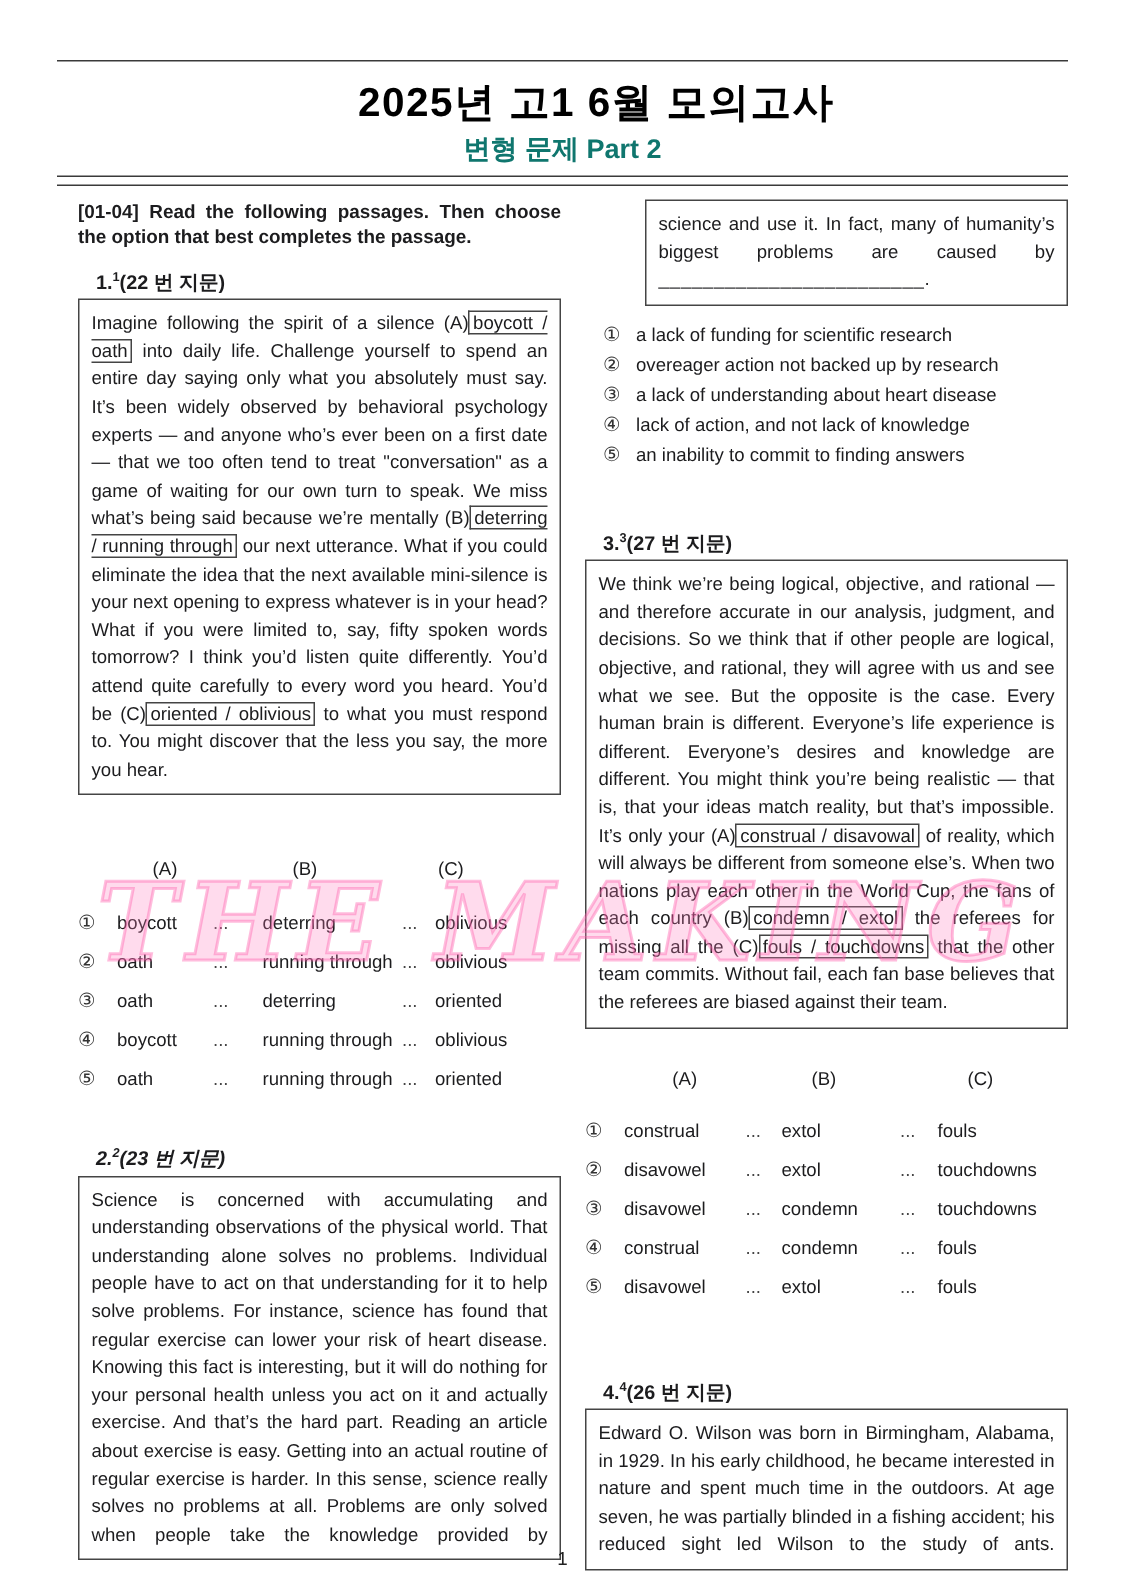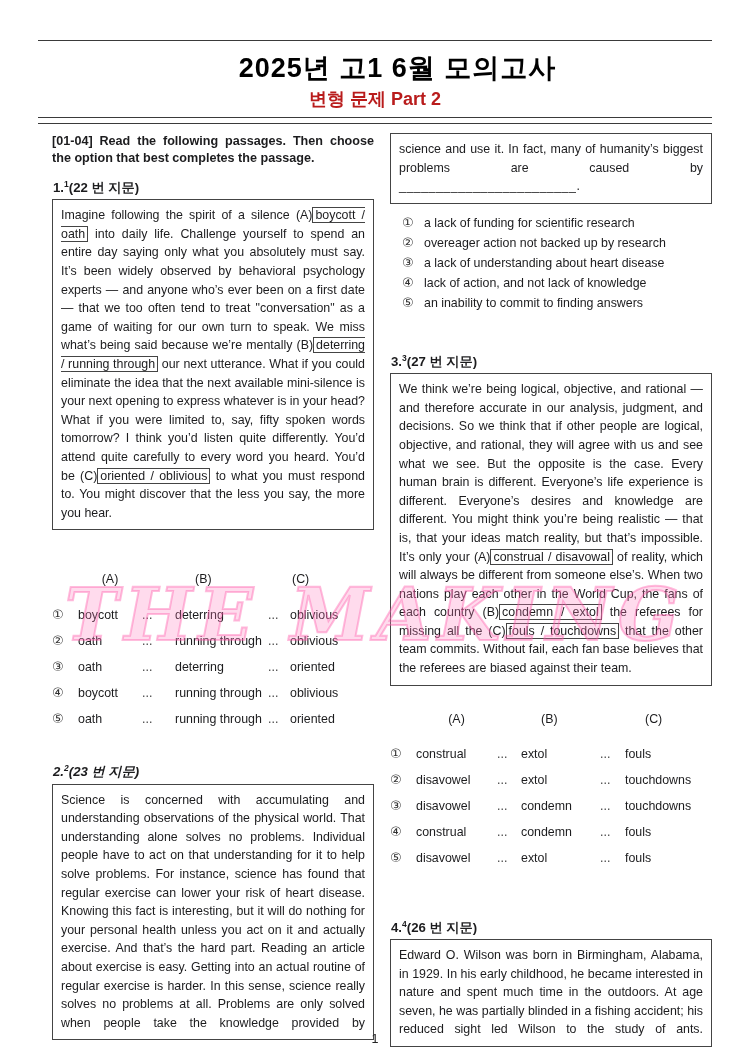--- a/index.html
+++ b/index.html
@@ -7,37 +7,37 @@
     position:relative;width:750px;height:1061px;margin:0 auto;background:#fff;
     font-family:"Liberation Sans","DejaVu Sans",sans-serif;color:#1c1c1e;overflow:hidden;
   }
   .rule{position:absolute;left:38px;right:38px;border-top:1.8px solid #3a3a3a;}
   .rule-top{top:40px;}
   .rule-mid1{top:117px;}
   .rule-mid2{top:123px;border-top-width:1px;}
   .title{position:absolute;top:50px;left:0;right:0;margin:0;text-align:center;
     font-size:27px;font-weight:bold;letter-spacing:1px;color:#000;padding-left:45px;}
   .subtitle{position:absolute;top:87px;left:0;right:0;margin:0;text-align:center;
-    font-size:18px;font-weight:bold;color:#b91c1c;}
+    font-size:18px;font-weight:bold;color:#0f766e;}
 
   .col{position:absolute;width:322px;font-size:12.4px;line-height:18.6px;}
   .col-left{left:52px;top:133px;}
   .col-right{left:390px;top:128px;}
 
   .instructions{margin:0 0 8px 0;font-weight:bold;font-size:12.6px;line-height:17.4px;text-align:justify;}
 
-  .q-header{font-weight:bold;font-size:13.2px;margin:8px 0 3px 1px;line-height:16px;}
+  .q-header{font-weight:bold;font-size:13.2px;margin:8px 0 3px 12px;line-height:16px;}
   .q-header sup{font-size:8.5px;}
 
   .passage{border:1.2px solid #444;padding:6px 8px 7px 8px;text-align:justify;background:#fff;}
   .passage.cutoff{text-align-last:justify;}
   .wordbox{border:1px solid #444;padding:0 2px;}
   .blank{letter-spacing:0.5px;white-space:nowrap;}
 
-  .contin{margin-top:5px;}
+  .contin{margin-top:5px;margin-left:40px;}
 
   .options{margin:10px 0 0 12px;}
   .option{display:grid;grid-template-columns:22px 1fr;align-items:center;height:20px;}
   .option .cnum{font-size:13px;color:#333;}
 
   .anstable{margin-top:40px;}
   .anstable.t2{margin-top:24px;}
   .trow{display:grid;grid-template-columns:26px 64px 33px 93px 22px 84px;align-items:center;height:26px;}
   .t2 .trow{grid-template-columns:26px 81px 24px 79px 25px 87px;}
   .trow.thead{height:18px;margin-bottom:14px;}

